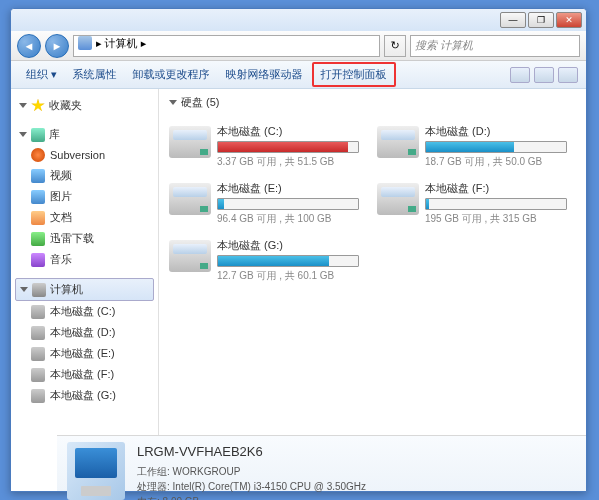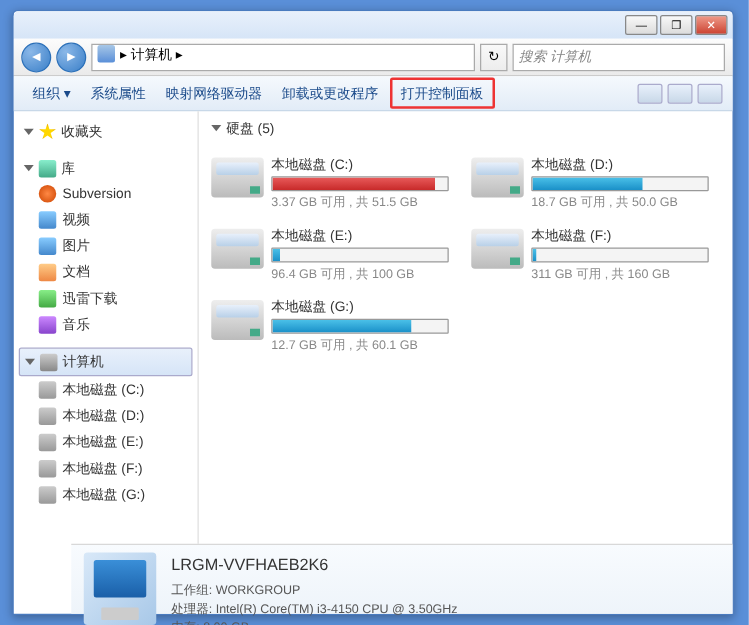--- a/index.html
+++ b/index.html
@@ -77,22 +77,22 @@
     </div>
     <div style="width:22px;height:22px;border:1px solid #aaa;display:flex;align-items:center;justify-content:center;font-size:11px;cursor:pointer">↻</div>
     <div class="searchbar">
       <span>搜索 计算机</span>
     </div>
   </div>
 
   <div class="toolbar">
     <div class="toolitem">组织 ▾</div>
     <div class="toolitem">系统属性</div>
+    <div class="toolitem">卸载或更改程序</div>
     <div class="toolitem">映射网络驱动器</div>
-    <div class="toolitem">卸载或更改程序</div>
     <div class="toolitem hl">打开控制面板</div>
     <div class="toolright">
       <div class="ticon"></div>
       <div class="ticon"></div>
       <div class="ticon"></div>
     </div>
   </div>
 
   <div class="body">
     <div class="sidebar">
@@ -204,21 +204,21 @@
               <div class="dtext">96.4 GB 可用 , 共 100 GB</div>
             </div>
           </div>
           <div class="drive">
             <div class="dimg"></div>
             <div class="dinfo">
               <div class="dname">本地磁盘 (F:)</div>
               <div class="dbar">
                 <div class="dfill" style="width:2%"></div>
               </div>
-              <div class="dtext">311 GB 可用 , 共 160 GB</div>
+              <div class="dtext">195 GB 可用 , 共 315 GB</div>
             </div>
           </div>
           <div class="drive">
             <div class="dimg"></div>
             <div class="dinfo">
               <div class="dname">本地磁盘 (G:)</div>
               <div class="dbar">
                 <div class="dfill" style="width:79%"></div>
               </div>
               <div class="dtext">12.7 GB 可用 , 共 60.1 GB</div>

